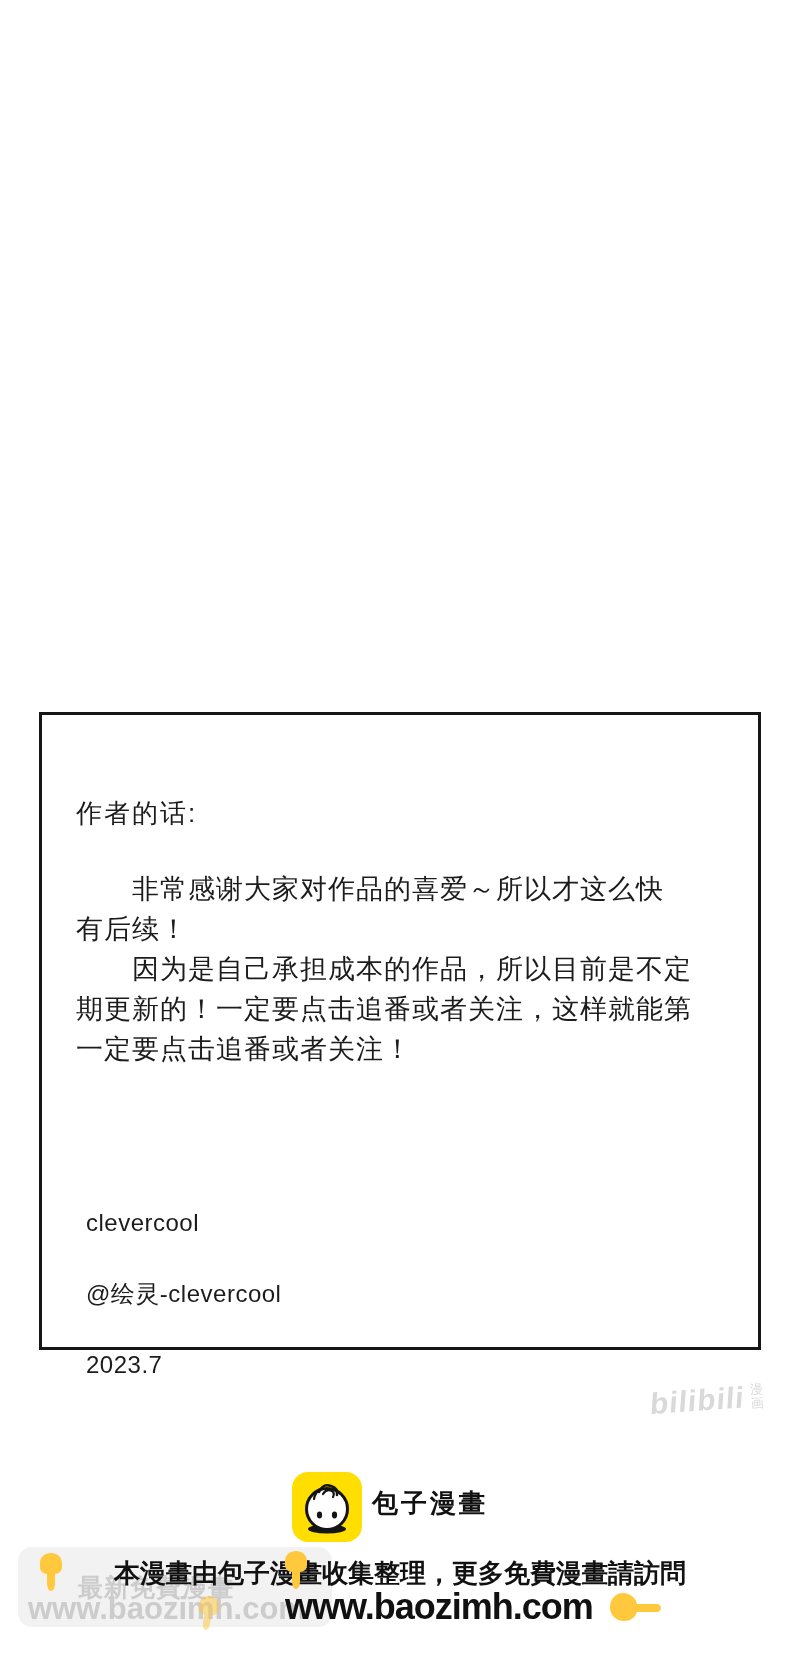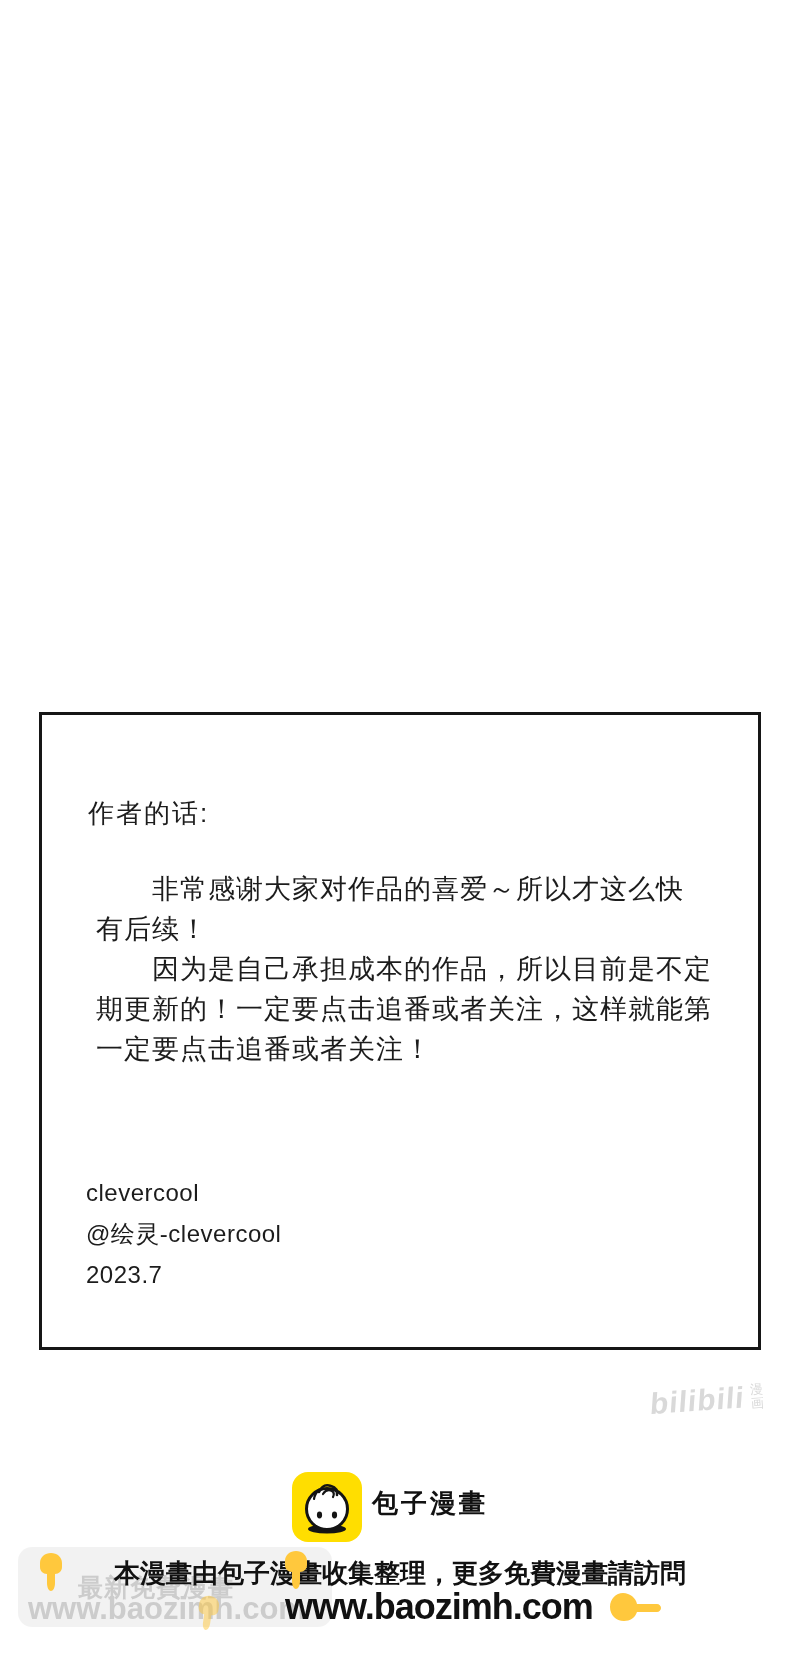--- a/index.html
+++ b/index.html
@@ -1,25 +1,25 @@
 <!DOCTYPE html>
 <html><head>
 <meta charset="utf-8">
 <style>
   html,body{margin:0;padding:0;background:#fff;}
   body{font-family:"Liberation Sans","DejaVu Sans",sans-serif;}
   .page{position:relative;width:800px;height:1653px;background:#ffffff;overflow:hidden;margin:0 auto;}
 
   
   .note-box{position:absolute;left:39px;top:712px;width:716px;height:632px;border:3px solid #161616;background:#fff;}
-  .note-heading{position:absolute;left:76px;top:796px;font-size:26px;color:#1c1c1c;letter-spacing:2px;margin-left:12px;}
-  .note-paragraph{position:absolute;left:76px;top:869px;width:660px;font-size:27px;line-height:40px;color:#1c1c1c;letter-spacing:1px;margin-left:20px;}
+  .note-heading{position:absolute;left:76px;top:796px;font-size:26px;color:#1c1c1c;letter-spacing:2px;}
+  .note-paragraph{position:absolute;left:76px;top:869px;width:660px;font-size:27px;line-height:40px;color:#1c1c1c;letter-spacing:1px;}
   .note-paragraph .pline{display:block;white-space:pre;}
   .note-signature{position:absolute;left:86px;top:1172px;font-size:24px;line-height:41px;color:#1c1c1c;letter-spacing:.5px;}
-  .note-signature span{display:block;}
+  .note-signature span{display:block;margin-top:30px;}
 
   
   .bili-mark{position:absolute;left:650px;top:1383px;display:flex;align-items:flex-start;transform:rotate(-4deg);}
   .bili-text{font-size:30px;font-weight:bold;color:#d9d9d9;transform:skewX(-8deg);letter-spacing:1px;}
   .bili-suffix{display:inline-block;width:16px;margin-left:6px;margin-top:3px;font-size:13px;line-height:14px;color:#d9d9d9;word-break:break-all;}
 
   
   .brand-logo{position:absolute;left:292px;top:1472px;width:70px;height:70px;background:#FFDE00;border-radius:16px;}
   .brand-name{position:absolute;left:372px;top:1486px;font-size:26px;font-weight:bold;color:#111;letter-spacing:3px;}
 

